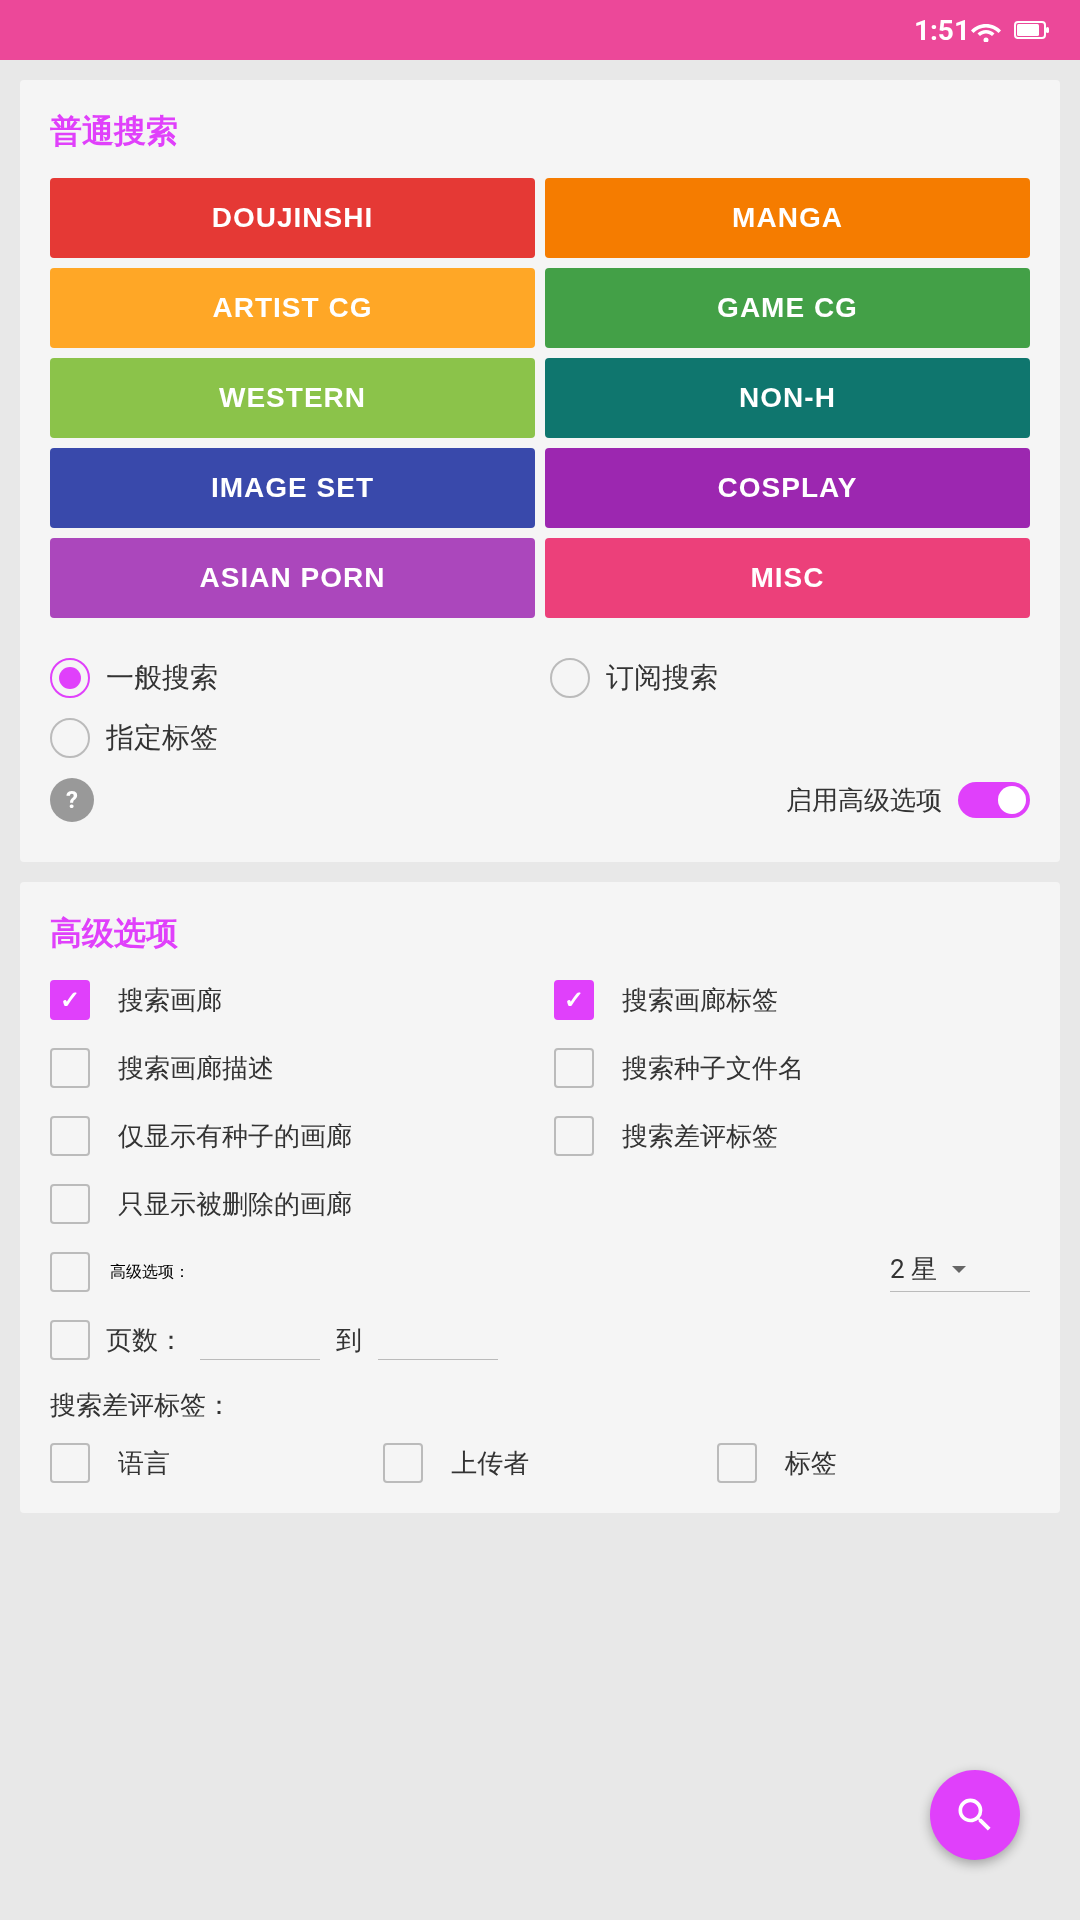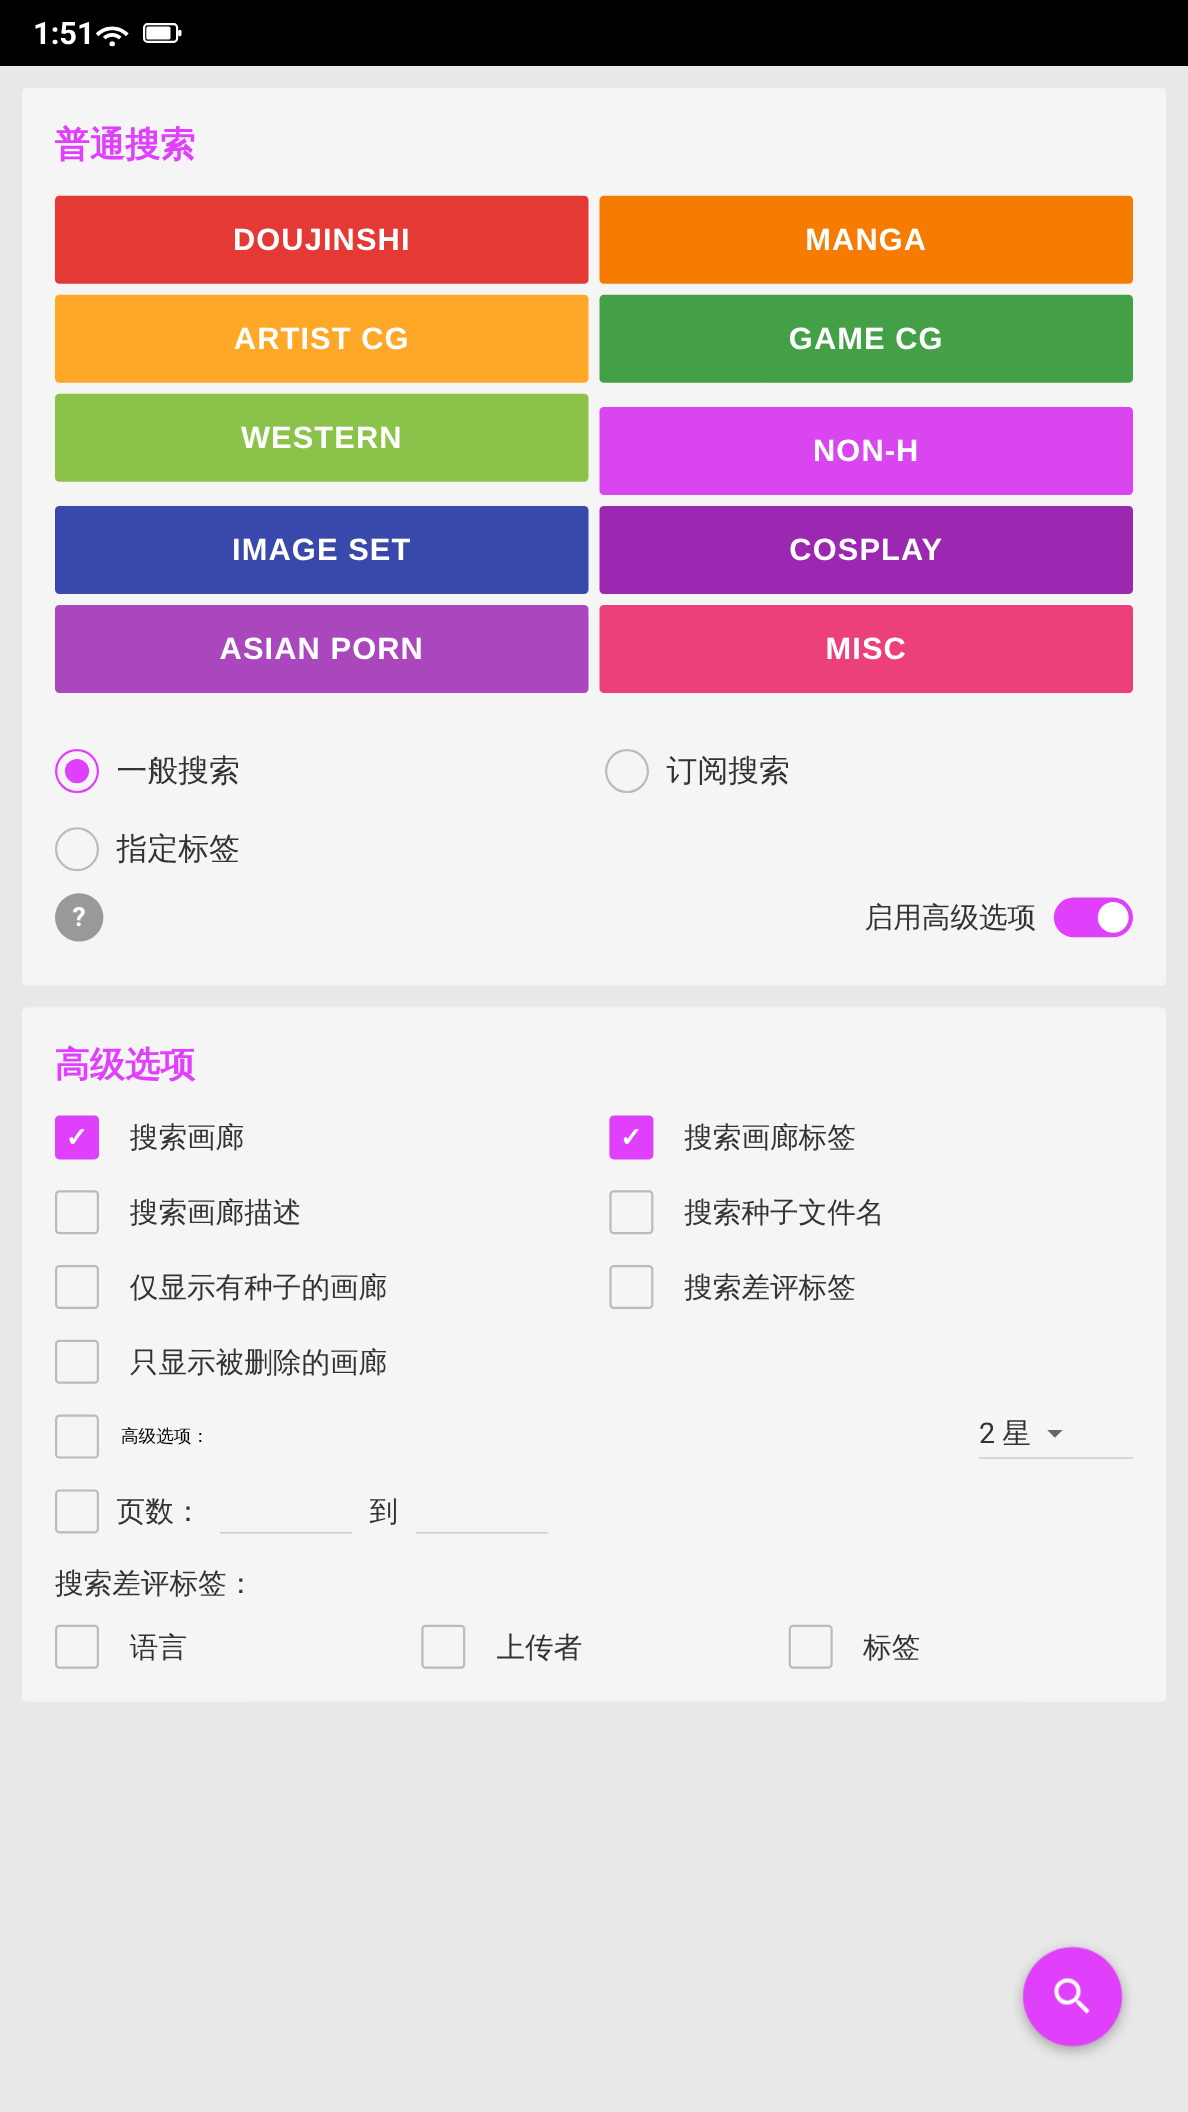--- a/index.html
+++ b/index.html
@@ -7,25 +7,25 @@
     body {
       font-family: 'Roboto', sans-serif;
       background: #e8e8e8;
       width: 1080px;
       min-height: 1920px;
       position: relative;
     }
 
     
     .status-bar {
-      background: #000000;
+      background: #ec4899;
       height: 60px;
       display: flex;
       align-items: center;
-      justify-content: flex-start;
+      justify-content: flex-end;
       padding: 0 30px;
       color: white;
       font-size: 28px;
       font-weight: bold;
     }
     .status-icons {
       display: flex;
       align-items: center;
       gap: 12px;
     }
@@ -61,40 +61,39 @@
       font-size: 28px;
       font-weight: bold;
       cursor: pointer;
       letter-spacing: 1px;
     }
     .cat-doujinshi { background: #e53935; }
     .cat-manga { background: #f57c00; }
     .cat-artistcg { background: #ffa726; }
     .cat-gamecg { background: #43a047; }
     .cat-western { background: #8bc34a; }
-    .cat-nonh { background: #d946ef; margin-top: 12px; }
+    .cat-nonh { background: #0f766e; }
     .cat-imageset { background: #3949ab; }
     .cat-cosplay { background: #9c27b0; }
     .cat-asianporn { background: #ab47bc; }
     .cat-misc { background: #ec407a; }
 
     
     .radio-group {
       display: grid;
       grid-template-columns: 1fr 1fr;
       gap: 20px;
       margin-bottom: 20px;
     }
     .radio-item {
       display: flex;
       align-items: center;
       gap: 16px;
       font-size: 28px;
       color: #333;
-      margin-top: 11px;
     }
     .radio-circle {
       width: 40px;
       height: 40px;
       border-radius: 50%;
       border: 2px solid #bbb;
       display: flex;
       align-items: center;
       justify-content: center;
       flex-shrink: 0;

